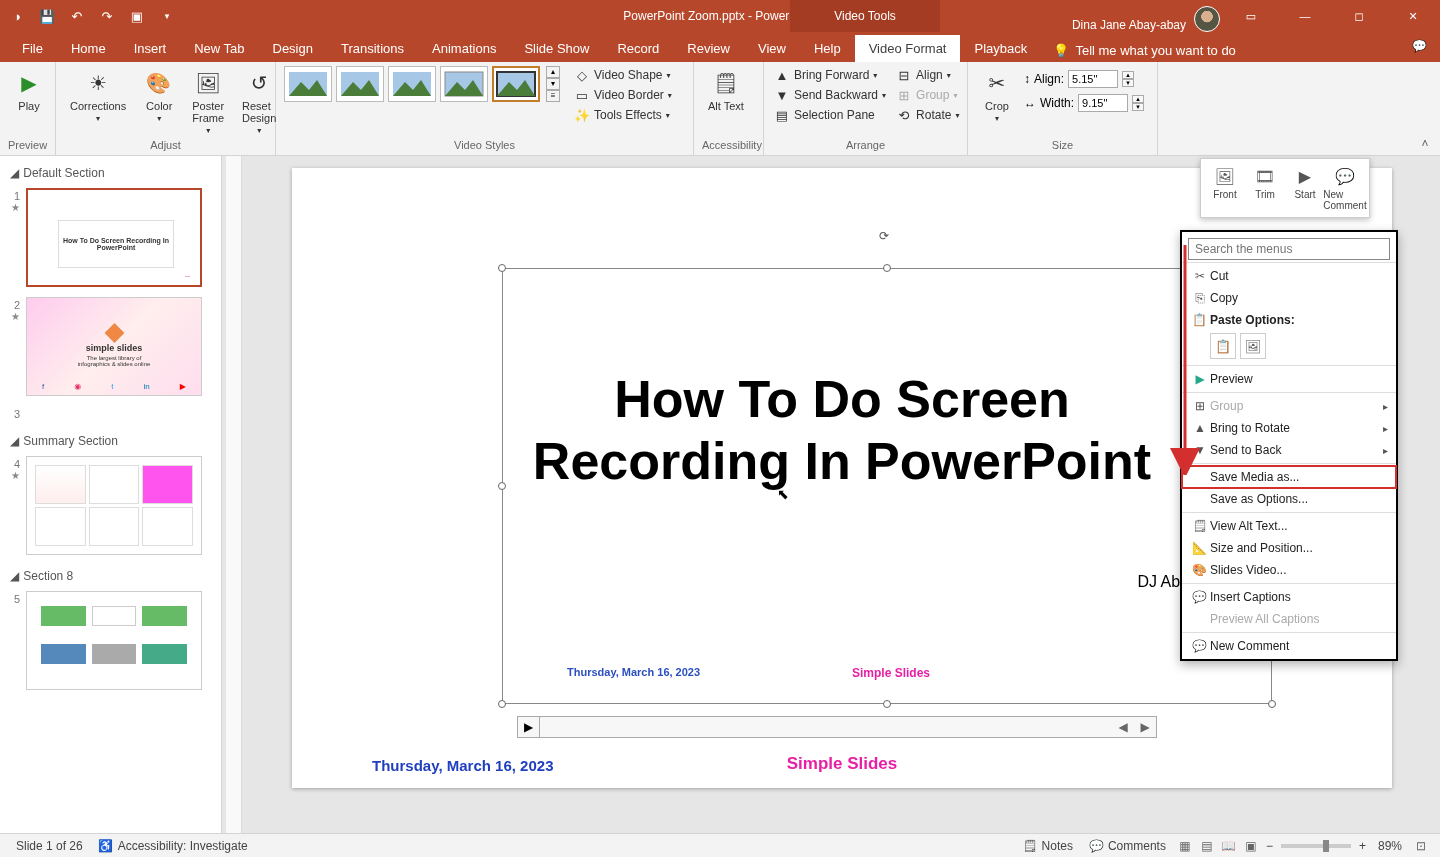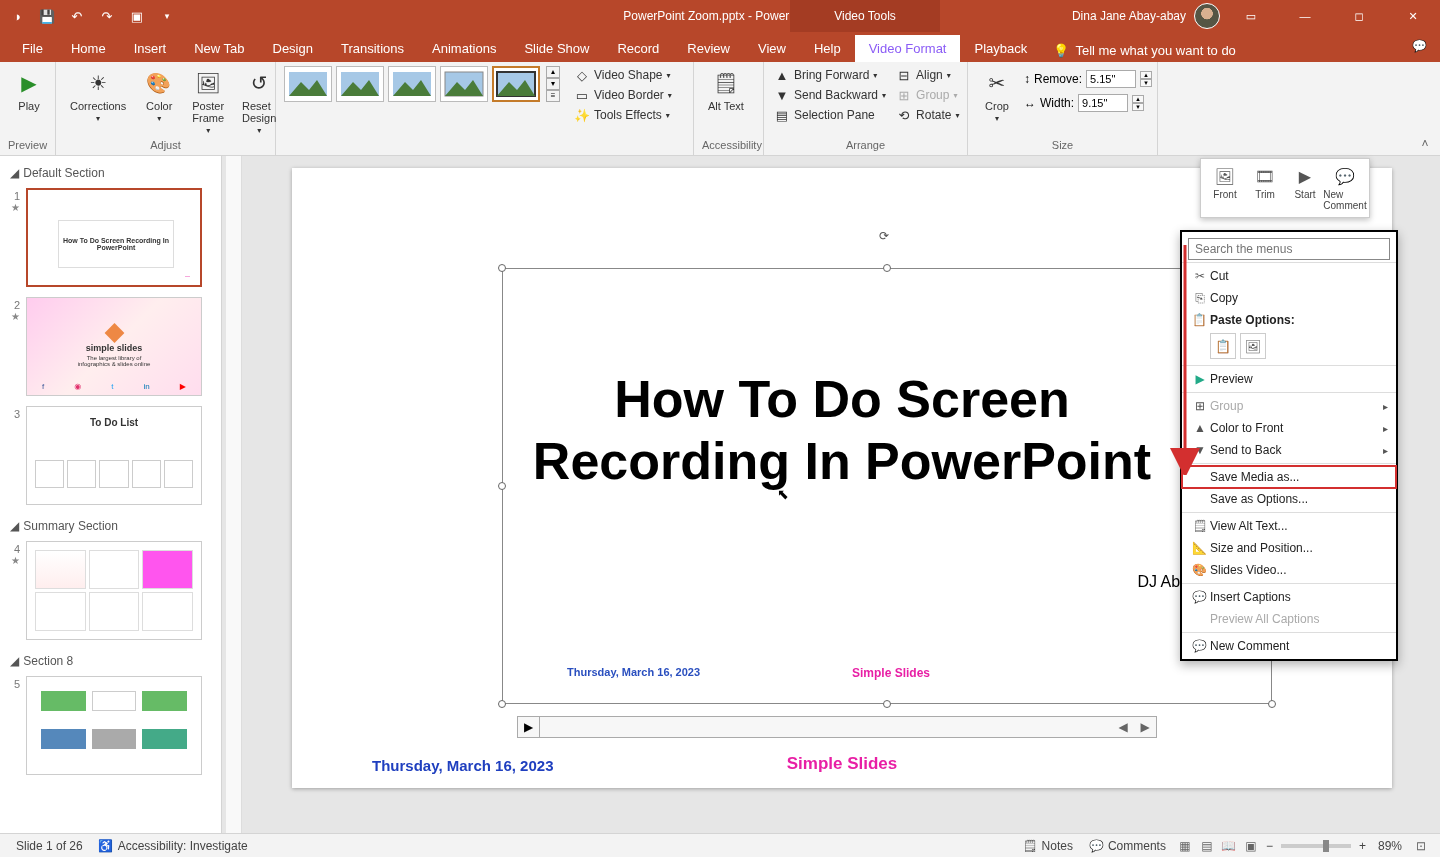--- a/index.html
+++ b/index.html
@@ -3,29 +3,29 @@
 <meta charset="utf-8">
 <style>
 * { margin: 0; padding: 0; box-sizing: border-box; font-family: "Segoe UI", Arial, sans-serif; }
 body { width: 1440px; height: 857px; background: #fff; overflow: hidden; position: relative; font-size: 12px; }
 
 
 .titlebar { height: 32px; background: #b7472a; display: flex; align-items: center; color: #fff; position: relative; }
 .titlebar .qat { display: flex; align-items: center; gap: 12px; padding-left: 8px; }
 .titlebar .qat-item { width: 18px; height: 18px; display: flex; align-items: center; justify-content: center; font-size: 13px; }
 .titlebar .title { position: absolute; left: 50%; transform: translateX(-50%); font-size: 12px; }
-.titlebar .right { margin-left: auto; display: flex; align-items: center; gap: 8px; padding-right: 4px; }
+.titlebar .right { margin-left: auto; display: flex; align-items: flex-end; gap: 8px; padding-right: 4px; }
 .titlebar .win-btn { width: 46px; height: 32px; display: flex; align-items: center; justify-content: center; font-size: 11px; }
 .context-tab-label { position: absolute; left: 790px; top: 0; width: 150px; height: 32px; background: #a43c23; display: flex; align-items: center; justify-content: center; font-size: 12px; }
 .avatar { width: 26px; height: 26px; border-radius: 50%; background: radial-gradient(circle at 50% 40%, #d8b090 30%, #554 32%); border: 1px solid #fff; }
 
 
 .tabs { height: 30px; background: #b7472a; display: flex; align-items: flex-end; padding-left: 8px; position: relative; }
 .tab { padding: 6px 14px 6px; color: #fff; font-size: 13px; cursor: pointer; }
-.tab.active { background: #fff; color: #8b5cf6; }
+.tab.active { background: #fff; color: #404040; }
 .tell-me { display: flex; align-items: center; gap: 6px; color: #fff; font-size: 13px; margin-left: 12px; padding-bottom: 4px;}
 .comments-top { position: absolute; right: 8px; top: 4px; width: 24px; height: 20px; color:#fff; display:flex;align-items:center;justify-content:center;}
 
 
 .ribbon { height: 94px; background: #f3f3f3; border-bottom: 1px solid #d4d4d4; display: flex; position: relative; }
 .rgroup { border-right: 1px solid #d4d4d4; padding: 4px 8px 2px; display: flex; flex-direction: column; justify-content: space-between; }
 .rgroup-label { font-size: 11px; color: #666; text-align: center; padding-bottom: 2px; }
 .rgroup-body { display: flex; align-items: flex-start; gap: 6px; flex: 1; }
 .big-btn { display: flex; flex-direction: column; align-items: center; gap: 2px; padding: 2px 6px; font-size: 11px; color: #333; }
 .big-btn .ico { width: 30px; height: 30px; display: flex; align-items: center; justify-content: center; font-size: 20px; }
@@ -230,20 +230,21 @@
             <span>Video Border</span> 
             <span style="font-size:8px">▾</span>
           </div>
         <div class="small-item">
             <span class="ico">✨</span>
             <span>Tools Effects</span> 
             <span style="font-size:8px">▾</span>
           </div>
       </div>
     </div>
+    <div class="rgroup-label">Video Styles</div>
   </div>
   <div class="rgroup" style="width:70px">
     <div class="rgroup-body">
         <div class="big-btn">
           <div class="ico">🗒</div>
           <span style="text-align:center">Alt Text</span>
         </div>
       </div>
     <div class="rgroup-label">Accessibility</div>
   </div>
@@ -288,21 +289,21 @@
   <div class="rgroup" style="width:190px">
     <div class="rgroup-body">
       <div class="big-btn">
           <div class="ico">✂</div>
           <span>Crop</span>
           <span style="font-size:8px">▾</span>
         </div>
       <div class="small-row" style="gap:6px;margin-top:4px;">
         <div class="spinner">
           <span class="ico">↕</span>
-          <span>Remove:</span>
+          <span>Align:</span>
           <input value="5.15&quot;" style="">
           <div class="spin-btns">
               <span>▴</span>
               <span>▾</span>
             </div>
         </div>
         <div class="spinner">
           <span class="ico">↔</span>
           <span>Width:</span>
           <input value="9.15&quot;" style="">
@@ -341,30 +342,20 @@
           <span style="color:#3b5998">f</span>
             <span style="color:#e1306c">◉</span>
             <span style="color:#1da1f2">t</span>
             <span style="color:#0077b5">in</span>
             <span style="color:#ff0000">▶</span>
         </div>
       </div>
       </div>
     <div class="thumb-row">
         <div class="thumb-num"><span>3</span></div>
-      <div class="thumb">
-        <div style="position:absolute;left:50%;top:10px;transform:translateX(-50%);font-size:10px;font-weight:700;">To Do List</div>
-        <div style="position:absolute;bottom:16px;left:8px;right:8px;display:flex;gap:3px;">
-          <div style="flex:1;height:28px;border:1px solid #ccc"></div>
-            <div style="flex:1;height:28px;border:1px solid #ccc"></div>
-            <div style="flex:1;height:28px;border:1px solid #ccc"></div>
-            <div style="flex:1;height:28px;border:1px solid #ccc"></div>
-            <div style="flex:1;height:28px;border:1px solid #ccc"></div>
-        </div>
-      </div>
       </div>
     <div class="section-head">◢ <span>Summary Section</span></div>
     <div class="thumb-row">
         <div class="thumb-num"><span>4</span><div class="star">★</div></div>
       <div class="thumb">
         <div style="position:absolute;inset:8px;display:grid;grid-template-columns:1fr 1fr 1fr;gap:3px;">
           <div style="border:1px solid #ddd;background:linear-gradient(#fff,#fee)"></div>
             <div style="border:1px solid #ddd"></div>
             <div style="border:1px solid #ddd;background:#f5e"></div>
           <div style="border:1px solid #ddd"></div>
@@ -464,21 +455,21 @@
       <span>Preview</span>
     </div>
   <div class="ctx-sep"></div>
   <div class="ctx-item disabled">
       <span class="ico">⊞</span>
       <span>Group</span>
       <span class="arrow">▸</span>
     </div>
   <div class="ctx-item">
       <span class="ico">▲</span>
-      <span>Color to Front</span>
+      <span>Bring to Rotate</span>
       <span class="arrow">▸</span>
     </div>
   <div class="ctx-item">
       <span class="ico">▼</span>
       <span>Send to Back</span>
       <span class="arrow">▸</span>
     </div>
   <div class="ctx-sep"></div>
   <div class="ctx-item highlight">
       <span class="ico"></span>

